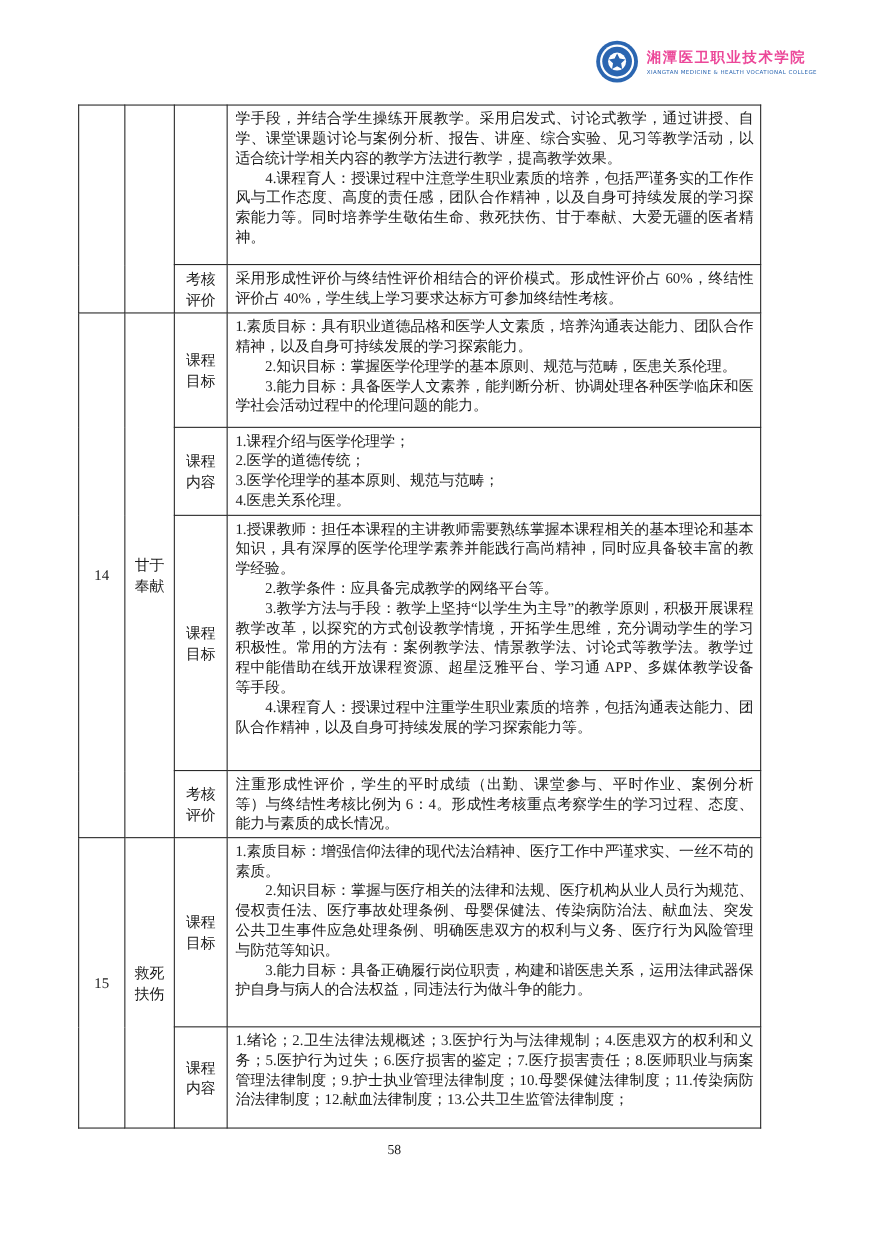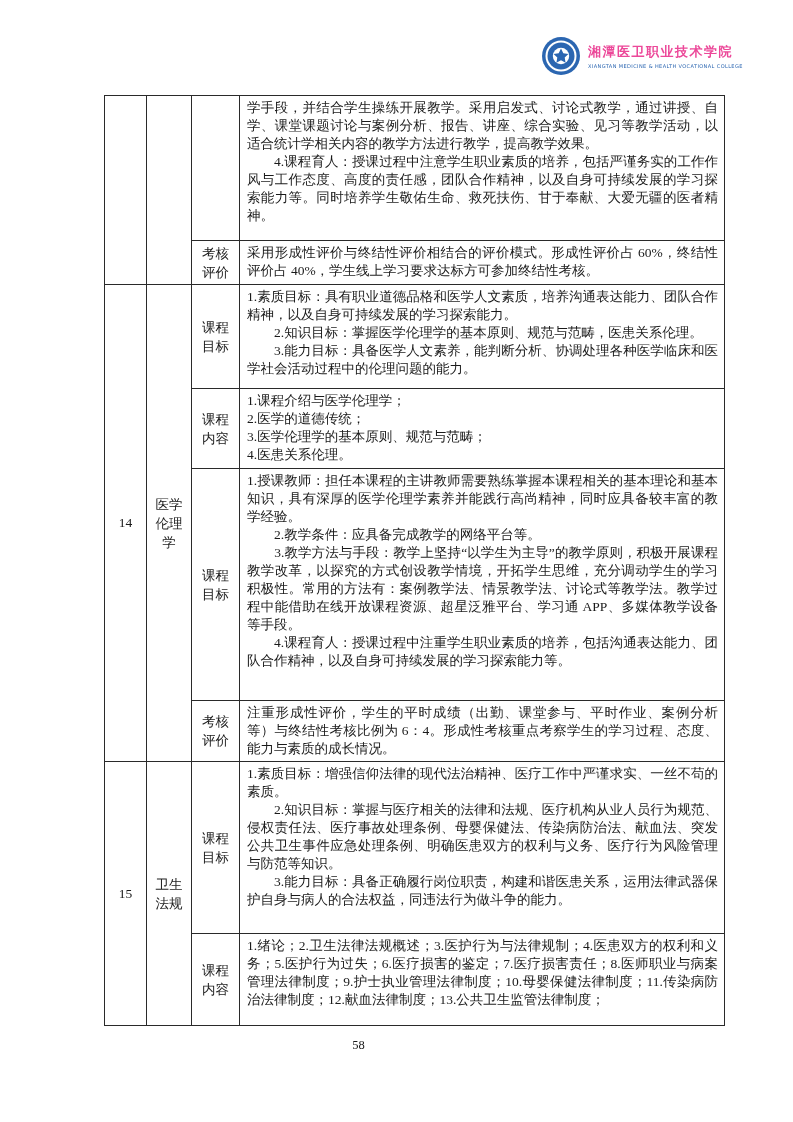--- a/index.html
+++ b/index.html
@@ -18,21 +18,21 @@
   .logo-cn {
     color:#ec4899; font-size:13px; font-weight:bold; letter-spacing:1.5px;
     font-family:"DejaVu Sans","Liberation Sans",sans-serif; white-space:nowrap;
   }
   .logo-en {
     color:#2b66b1; font-size:5px; letter-spacing:0.4px;
     font-family:"DejaVu Sans","Liberation Sans",sans-serif; white-space:nowrap;
   }
   
   table.doc-table {
-    position:absolute; top:95px; left:104px; width:620px;
+    position:absolute; top:95px; left:71px; width:620px;
     border-collapse:collapse; table-layout:fixed;
   }
   .doc-table td {
     border:1px solid #2a2a2a;
     font-size:13.5px; line-height:18px;
     vertical-align:middle;
   }
   .doc-table td.num { text-align:center; }
   .doc-table td.course { text-align:center; }
   .doc-table td.label { text-align:center;margin-top:20px; }
@@ -98,21 +98,21 @@
       <tr class="r2">
         <td class="label">
           <span class="vlabel">考核评价</span>
         </td>
         <td class="content">采用形成性评价与终结性评价相结合的评价模式。形成性评价占 60%，终结性评价占 40%，学生线上学习要求达标方可参加终结性考核。</td>
       </tr>
 
       <tr class="r3">
         <td class="num" rowspan="4">14</td>
         <td class="course" rowspan="4">
-          <span class="vlabel">医学伦理学</span>
+          <span class="vlabel">甘于奉献</span>
         </td>
         <td class="label">
           <span class="vlabel">课程目标</span>
         </td>
         <td class="content">1.素质目标：具有职业道德品格和医学人文素质，培养沟通表达能力、团队合作精神，以及自身可持续发展的学习探索能力。
 　　2.知识目标：掌握医学伦理学的基本原则、规范与范畴，医患关系伦理。
 　　3.能力目标：具备医学人文素养，能判断分析、协调处理各种医学临床和医学社会活动过程中的伦理问题的能力。</td>
       </tr>
       <tr class="r4">
         <td class="label">
@@ -135,21 +135,21 @@
       <tr class="r6">
         <td class="label">
           <span class="vlabel">考核评价</span>
         </td>
         <td class="content">注重形成性评价，学生的平时成绩（出勤、课堂参与、平时作业、案例分析等）与终结性考核比例为 6：4。形成性考核重点考察学生的学习过程、态度、能力与素质的成长情况。</td>
       </tr>
 
       <tr class="r7">
         <td class="num" rowspan="2">15</td>
         <td class="course" rowspan="2">
-          <span class="vlabel">卫生法规</span>
+          <span class="vlabel">救死扶伤</span>
         </td>
         <td class="label">
           <span class="vlabel">课程目标</span>
         </td>
         <td class="content">1.素质目标：增强信仰法律的现代法治精神、医疗工作中严谨求实、一丝不苟的素质。
 　　2.知识目标：掌握与医疗相关的法律和法规、医疗机构从业人员行为规范、侵权责任法、医疗事故处理条例、母婴保健法、传染病防治法、献血法、突发公共卫生事件应急处理条例、明确医患双方的权利与义务、医疗行为风险管理与防范等知识。
 　　3.能力目标：具备正确履行岗位职责，构建和谐医患关系，运用法律武器保护自身与病人的合法权益，同违法行为做斗争的能力。</td>
       </tr>
       <tr class="r8">
         <td class="label">

